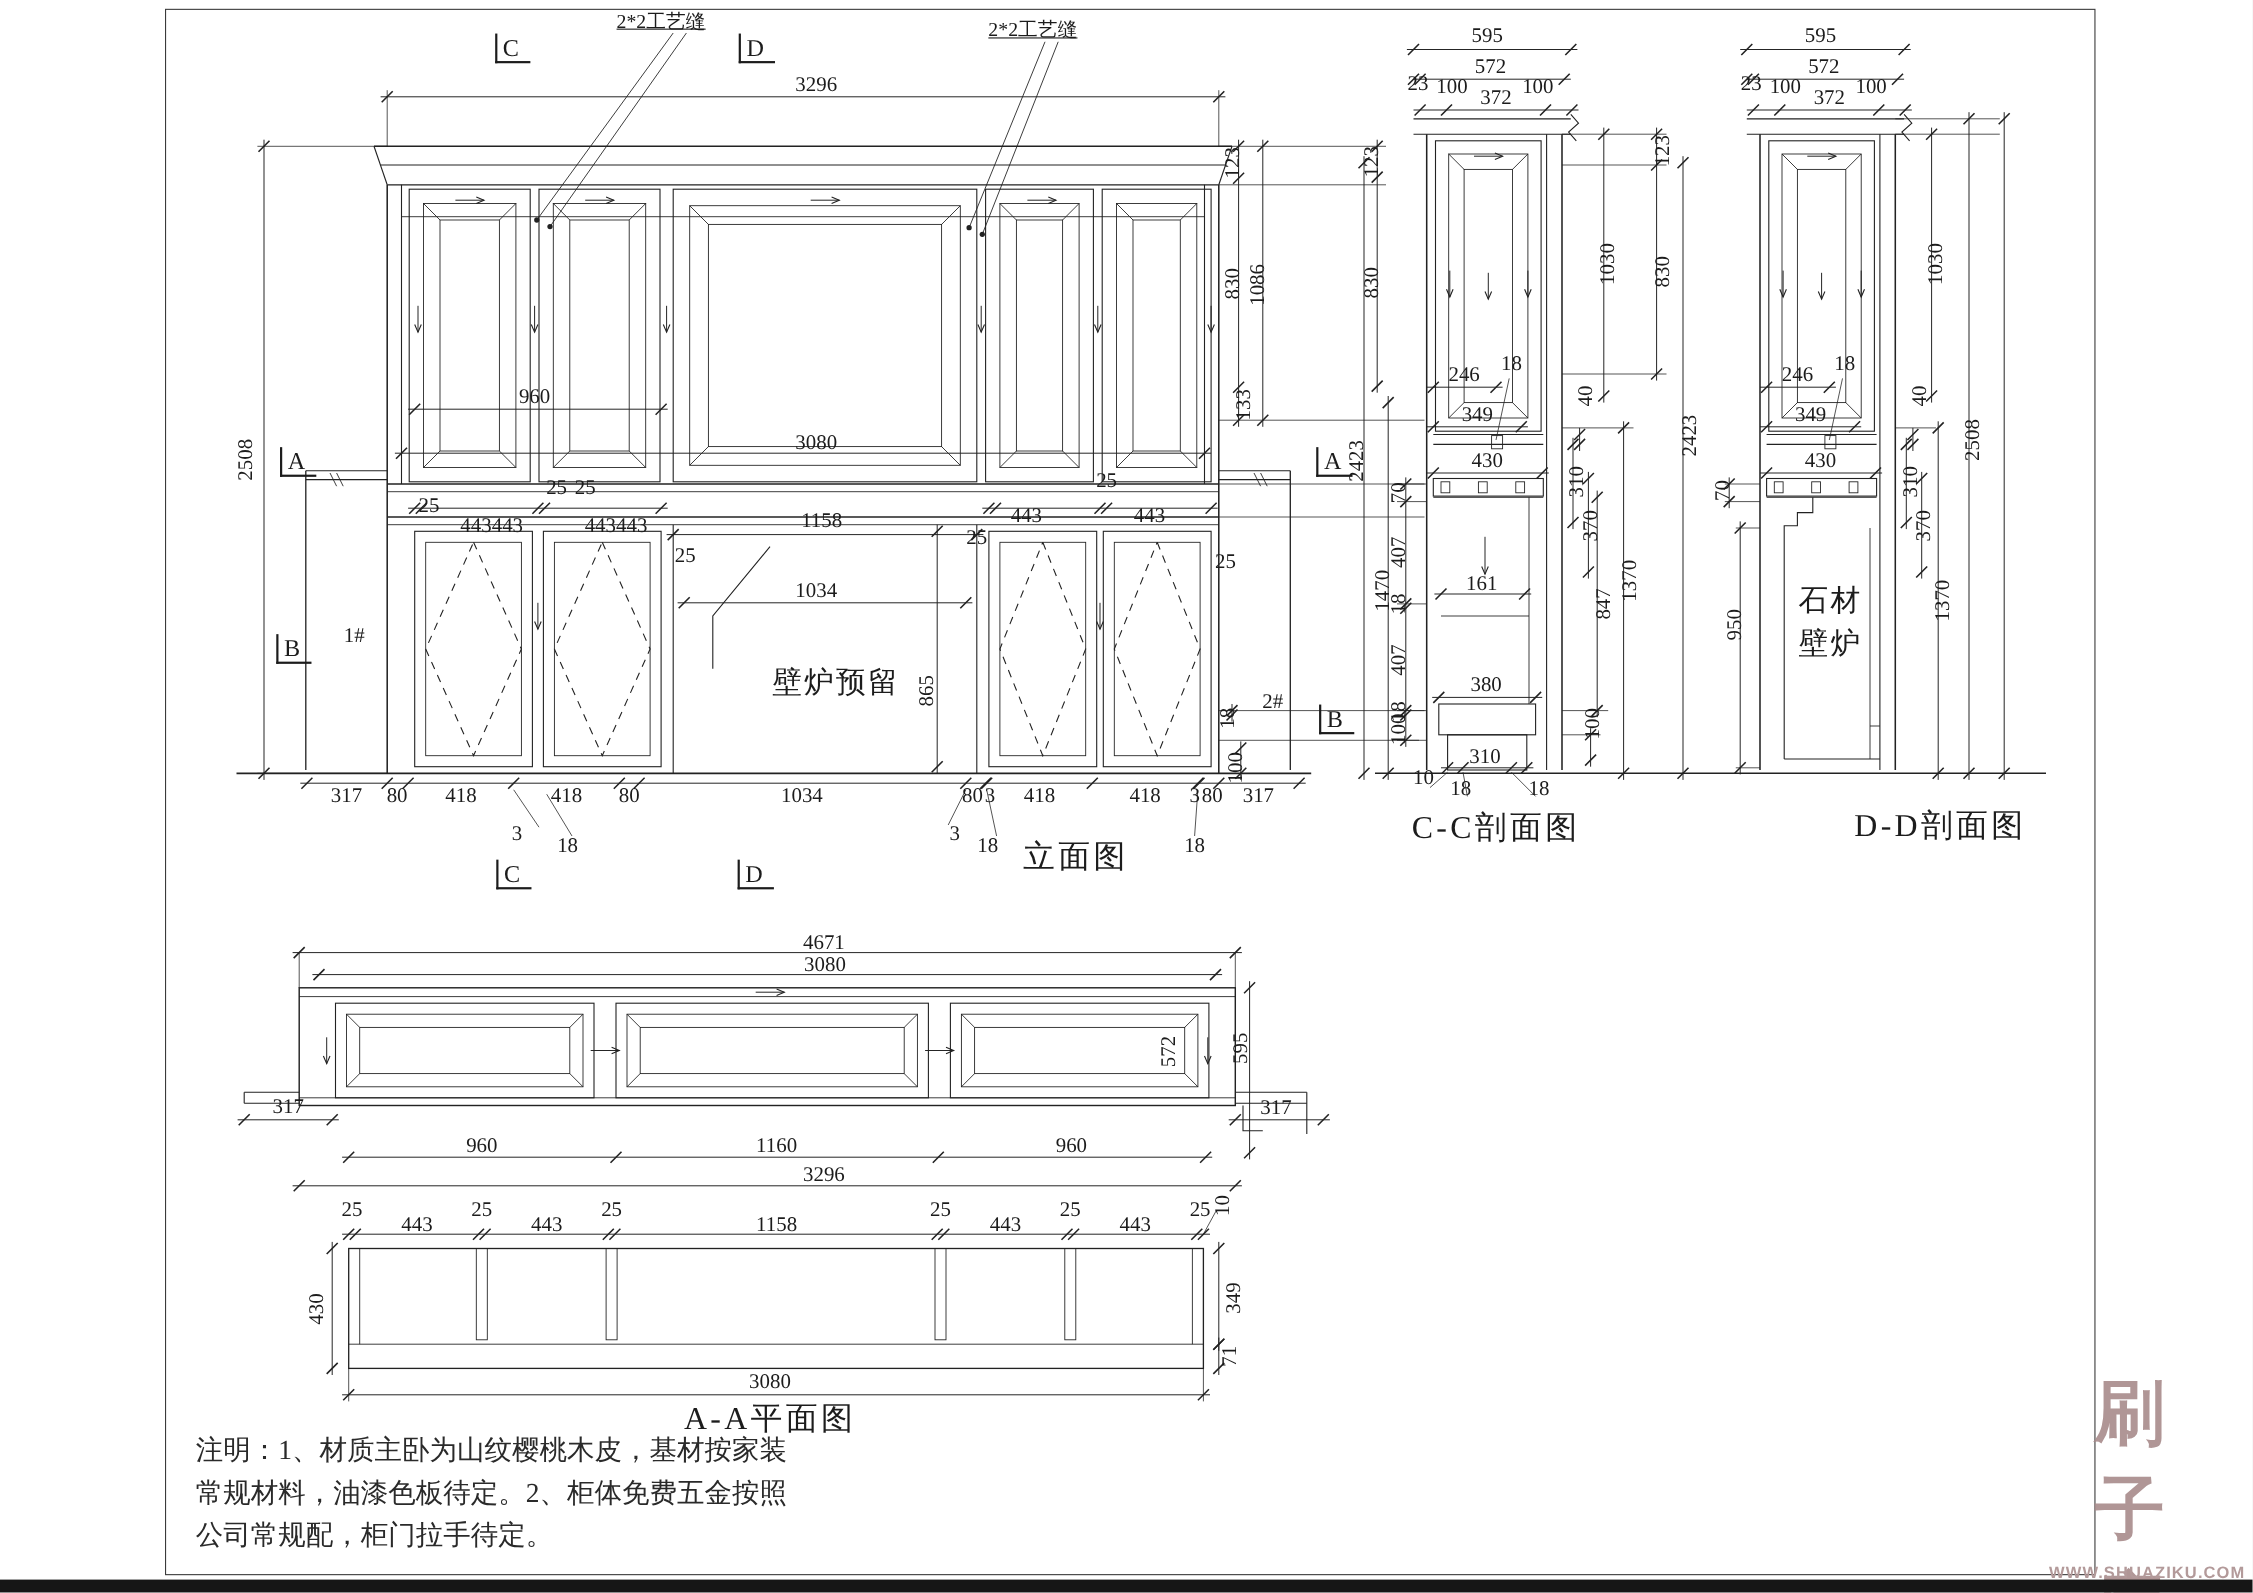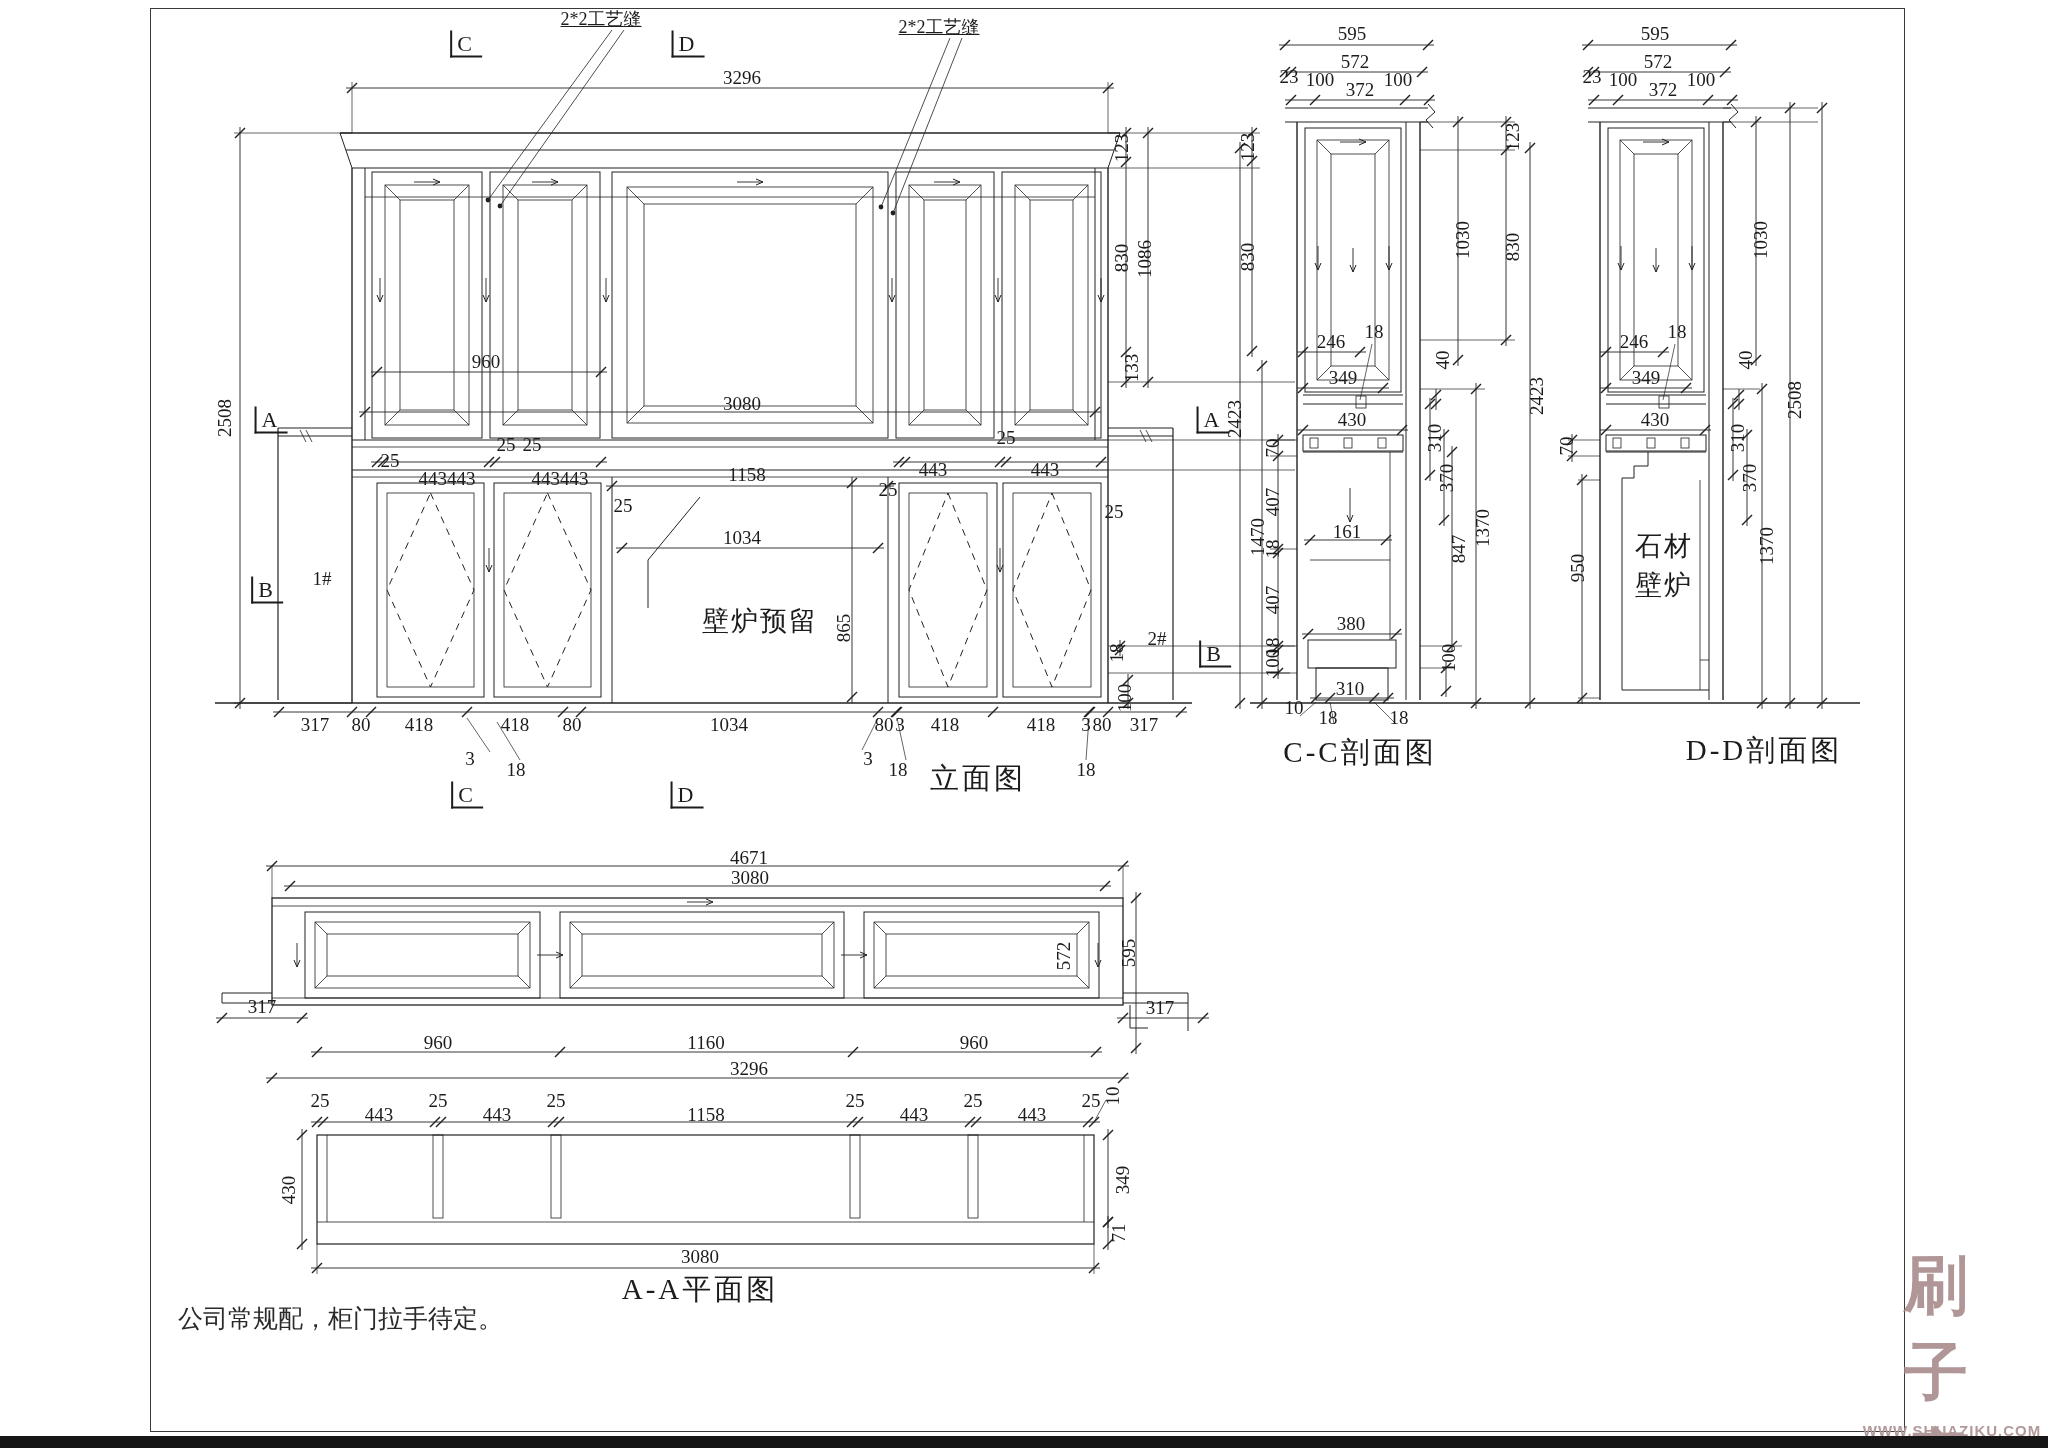--- a/index.html
+++ b/index.html
@@ -678,19 +678,21 @@
       <span class="lbl rot" style="left: 1118px; top: 1233px;">71</span>
       <span class="lbl" style="left: 700px; top: 1256px;">3080</span>
     </div>
 
   <div class="vtitle" style="left:978px;top:779px;">立面图</div>
   <div class="vtitle" style="left:1360px;top:753px;">C-C剖面图</div>
   <div class="vtitle" style="left:1764px;top:751px;">D-D剖面图</div>
   <div class="vtitle" style="left:700px;top:1290px;">A-A平面图</div>
 
   <div class="notes">
+    <div>注明：1、材质主卧为山纹樱桃木皮，基材按家装</div>
+    <div>常规材料，油漆色板待定。2、柜体免费五金按照</div>
     <div>公司常规配，柜门拉手待定。</div>
   </div>
 
   <div class="wm-logo">刷子库</div>
   <div class="wm-url">WWW.SHUAZIKU.COM</div>
   <div class="bottom-bar"></div>
 </div>
 
 </body></html>

